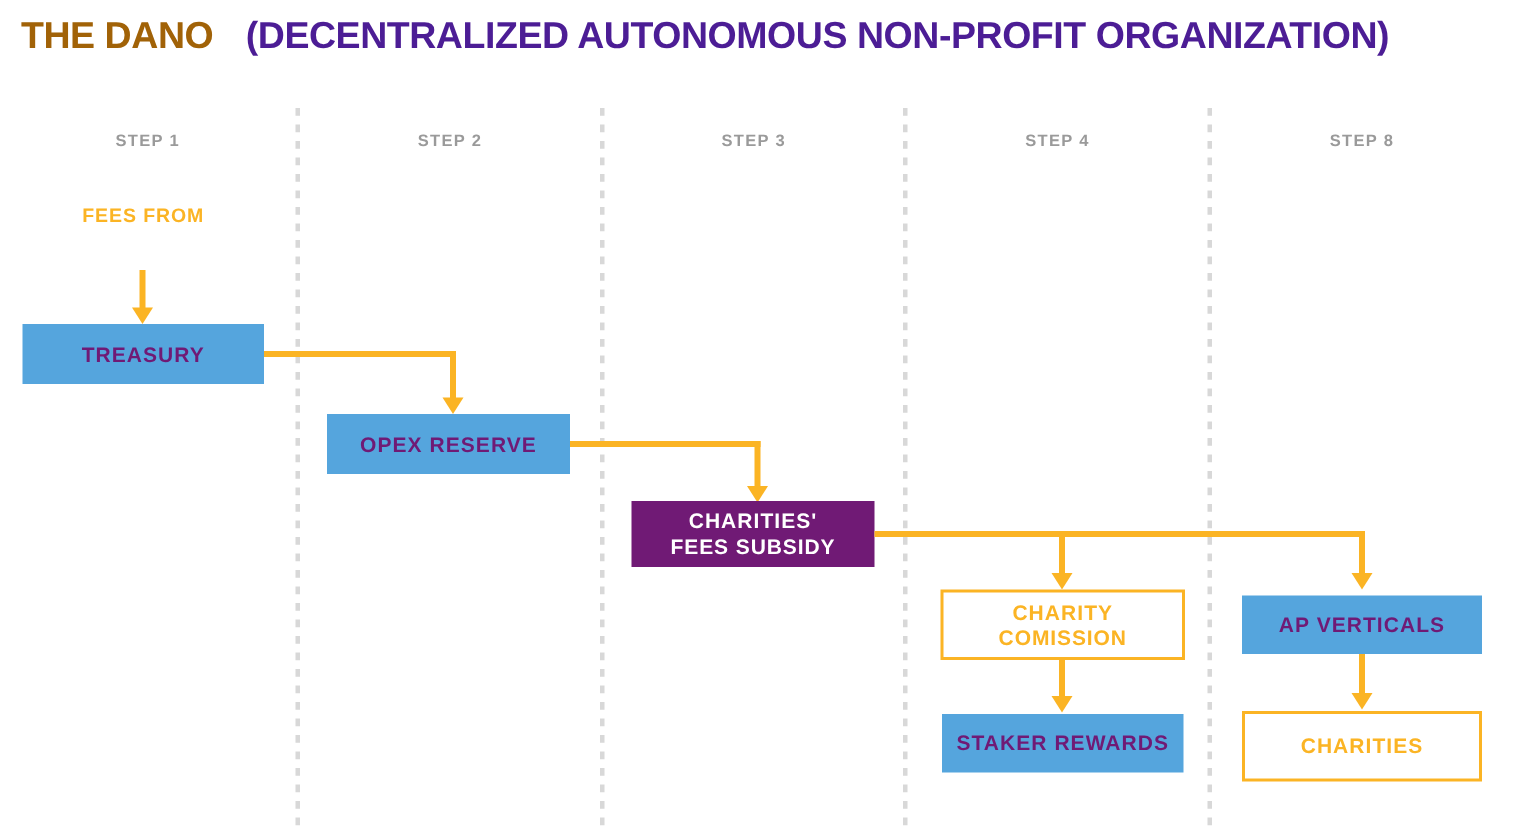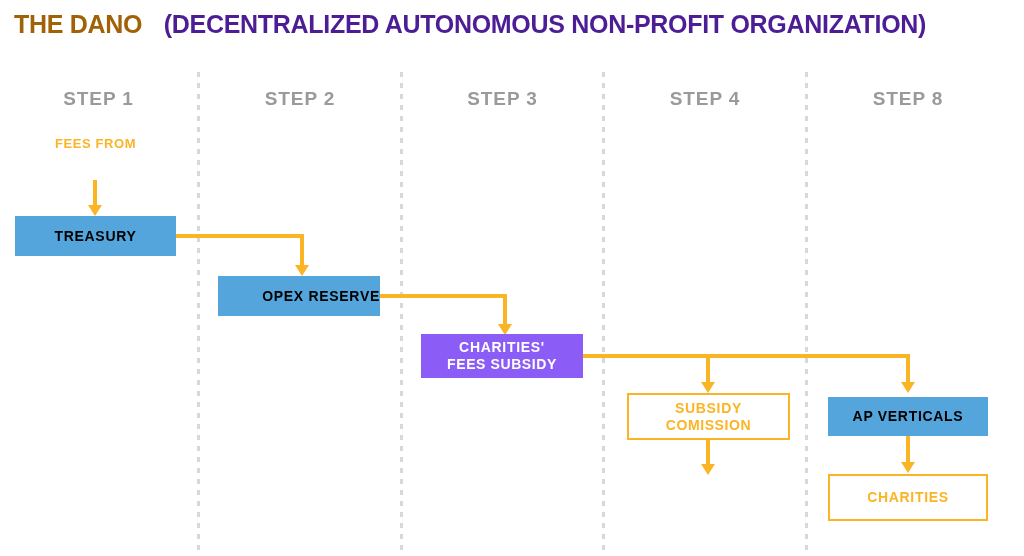--- a/index.html
+++ b/index.html
@@ -24,33 +24,33 @@
   
   .vsep {
     position:absolute; top:72px; bottom:0; width:3px;
     background-image:linear-gradient(to bottom,#d8d8d8 0 5px, rgba(0,0,0,0) 5px 11px);
     background-size:3px 11px;
   }
 
   
   .step-label {
     position:absolute; top:88px;
-    font-size:19px; font-weight:bold; letter-spacing:0.9px;
+    font-size:11px; font-weight:bold; letter-spacing:0.9px;
     color:#9a9a9a; text-align:center; white-space:nowrap;
   }
 
   
   .box {
     position:absolute;
     display:flex; flex-direction:column;
     align-items:center; justify-content:center;
     text-align:center; line-height:1.18;
   }
-  .box-blue   { background:#55A5DD; color:#000000; }
-  .box-orange { background:#8b5cf6; color:#ffffff; }
+  .box-blue   { background:#55A5DD; color:#701a75; }
+  .box-orange { background:#701a75; color:#ffffff; }
   .box-outline{ background:#ffffff; border:2.5px solid #FBB424; color:#FBB424; }
 
   .lbl-strong { font-weight:bold; font-size:14px; letter-spacing:0.7px; }
   .lbl-light  { font-weight:600; font-size:14px; letter-spacing:0.6px; }
 
   
   .caption {
     position:absolute; text-align:center; white-space:nowrap;
     color:#FBB424; font-weight:bold; font-size:13px;
     letter-spacing:0.6px; line-height:18px;
@@ -94,47 +94,50 @@
   <div class="arrow-down" style="left:88px; top:205px;"></div>
 
   <div class="box box-blue" style="left:15px; top:216px; width:161px; height:40px;">
     <div class="lbl-strong">TREASURY</div>
   </div>
 
   <div class="hline" style="left:176px; top:234px; width:128px;"></div>
   <div class="vline" style="left:300px; top:234px; height:32px;"></div>
   <div class="arrow-down" style="left:294.5px; top:265px;"></div>
 
-  <div class="box box-blue" style="left:218px; top:276px; width:162px; height:40px;align-items:flex-end;">
+  <div class="box box-blue" style="left:218px; top:276px; width:162px; height:40px;">
     <div class="lbl-strong">OPEX RESERVE</div>
   </div>
 
   <div class="hline" style="left:380px; top:294px; width:127px;"></div>
   <div class="vline" style="left:503px; top:294px; height:31px;"></div>
   <div class="arrow-down" style="left:497.5px; top:324px;"></div>
 
   <div class="box box-orange" style="left:421px; top:334px; width:162px; height:44px;">
     <div class="lbl-strong">CHARITIES'</div>
     <div class="lbl-light">FEES SUBSIDY</div>
   </div>
 
   <div class="hline" style="left:583px; top:354px; width:327px;"></div>
   <div class="vline" style="left:706px; top:354px; height:29px;"></div>
   <div class="arrow-down" style="left:700.5px; top:382px;"></div>
   <div class="vline" style="left:906px; top:354px; height:29px;"></div>
   <div class="arrow-down" style="left:900.5px; top:382px;"></div>
 
   <div class="box box-outline" style="left:627px; top:393px; width:163px; height:47px;">
-    <div class="lbl-strong">SUBSIDY</div>
+    <div class="lbl-strong">CHARITY</div>
     <div class="lbl-light">COMISSION</div>
   </div>
 
   <div class="vline" style="left:706px; top:440px; height:25px;"></div>
   <div class="arrow-down" style="left:700.5px; top:464px;"></div>
 
+  <div class="box box-blue" style="left:628px; top:476px; width:161px; height:39px;">
+    <div class="lbl-strong">STAKER REWARDS</div>
+  </div>
 
   <div class="box box-blue" style="left:828px; top:397px; width:160px; height:39px;">
     <div class="lbl-strong">AP VERTICALS</div>
   </div>
 
   <div class="vline" style="left:906px; top:436px; height:27px;"></div>
   <div class="arrow-down" style="left:900.5px; top:462px;"></div>
 
   <div class="box box-outline" style="left:828px; top:474px; width:160px; height:47px;justify-content:center;">
     <div class="lbl-strong">CHARITIES</div>

